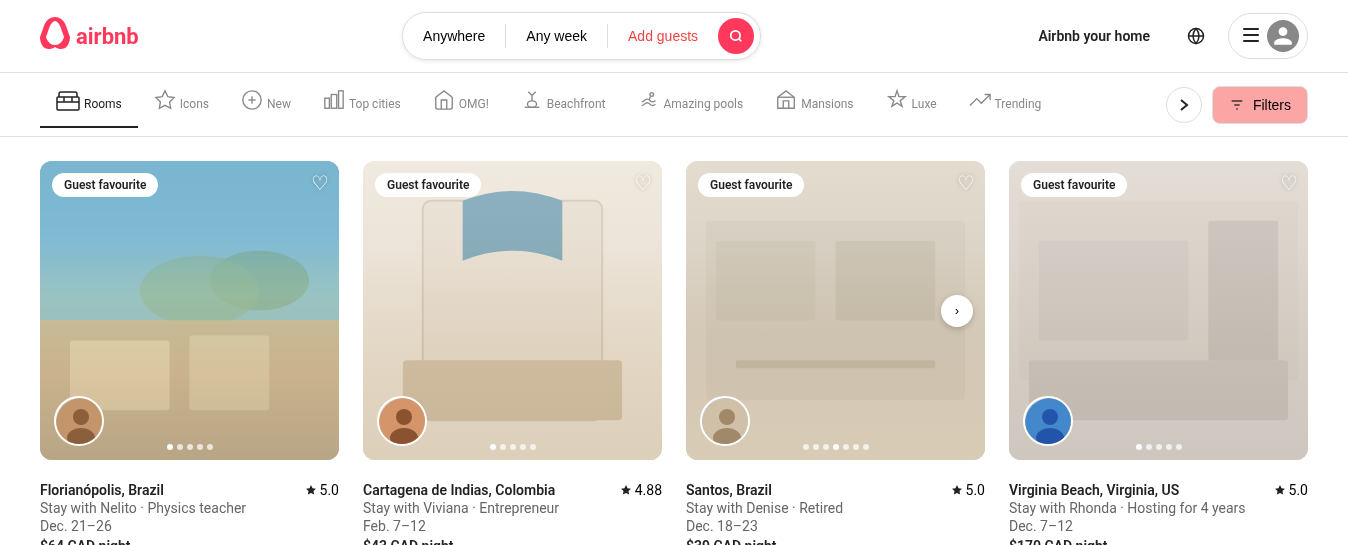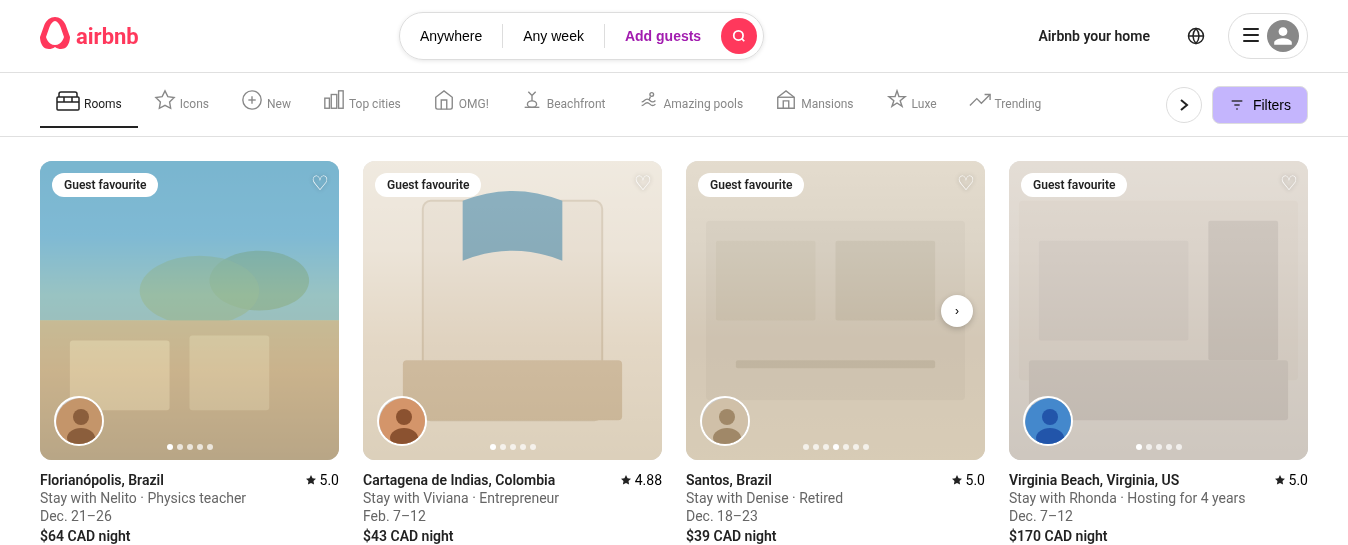--- a/index.html
+++ b/index.html
@@ -41,21 +41,21 @@
     .search-segment {
       padding: 8px 20px;
       font-size: 14px;
       cursor: pointer;
       white-space: nowrap;
       border: none;
       background: none;
       font-weight: 500;
     }
     .search-divider { width: 1px; height: 24px; background: #ddd; }
-    .search-segment.placeholder { color: #a21caf; font-weight: 700; }
+    .search-segment.placeholder { color: #ef4444; font-weight: 400; }
     .search-btn {
       background: #FF385C;
       border: none;
       border-radius: 50%;
       width: 36px;
       height: 36px;
       margin-right: 6px;
       cursor: pointer;
       display: flex;
       align-items: center;
@@ -163,21 +163,21 @@
       margin-right: 10px;
       flex-shrink: 0;
     }
     .filters-btn {
       display: flex;
       align-items: center;
       gap: 8px;
       padding: 10px 16px;
       border: 1px solid #ddd;
       border-radius: 8px;
-      background: #c4b5fd;
+      background: #fca5a5;
       cursor: pointer;
       font-size: 14px;
       font-weight: 500;
       flex-shrink: 0;
     }
 
     
     .listings {
       display: grid;
       grid-template-columns: repeat(4, 1fr);
@@ -186,21 +186,21 @@
     }
     .listing-card {
       cursor: pointer;
     }
     .listing-image {
       position: relative;
       border-radius: 12px;
       overflow: hidden;
       aspect-ratio: 1;
       background: #ddd;
-      margin-bottom: 12px;
+      margin-bottom: 22px;
     }
     .guest-favourite {
       position: absolute;
       top: 12px;
       left: 12px;
       background: white;
       border-radius: 20px;
       padding: 5px 12px;
       font-size: 12px;
       font-weight: 600;

